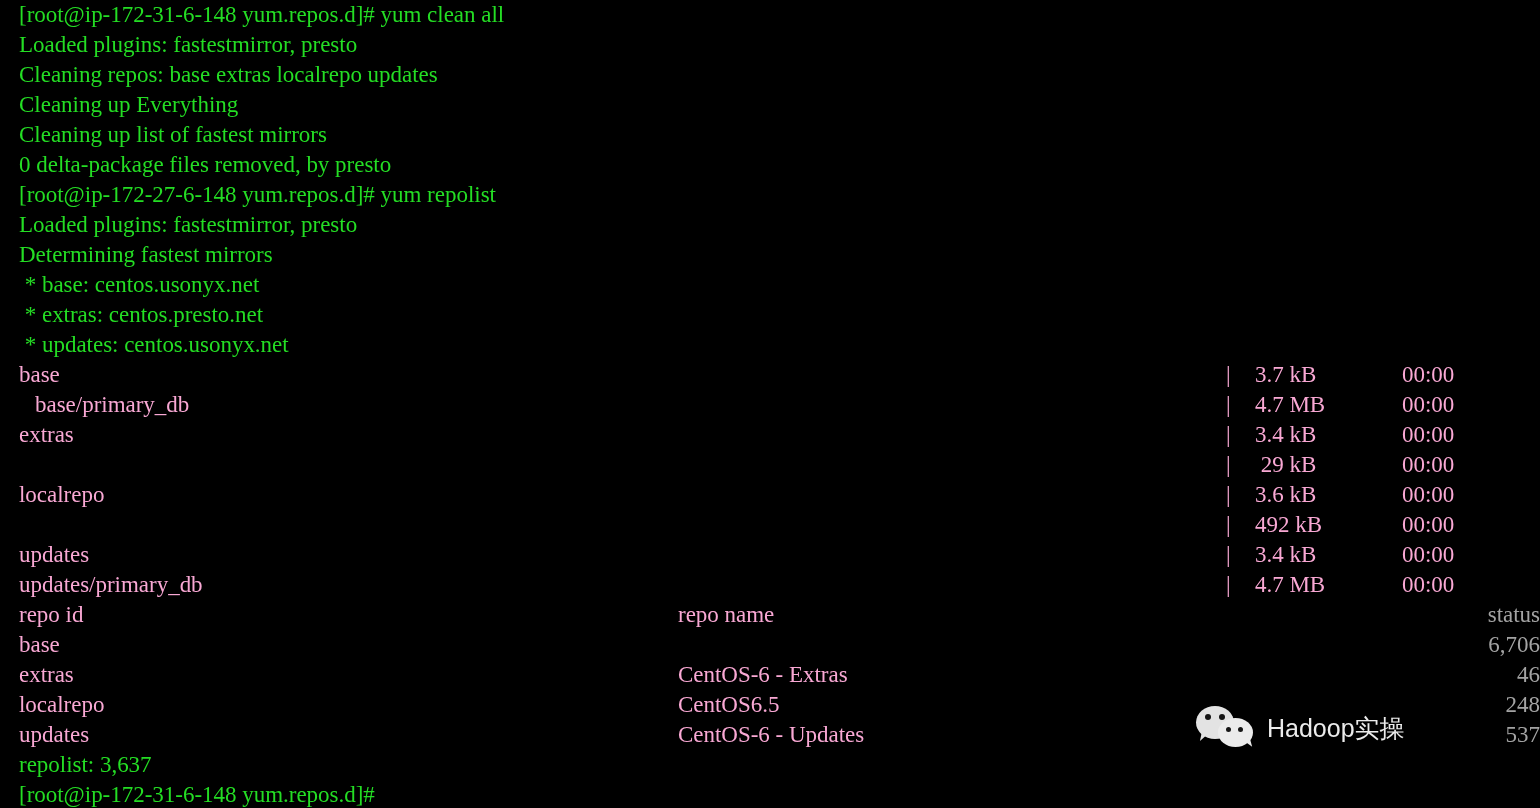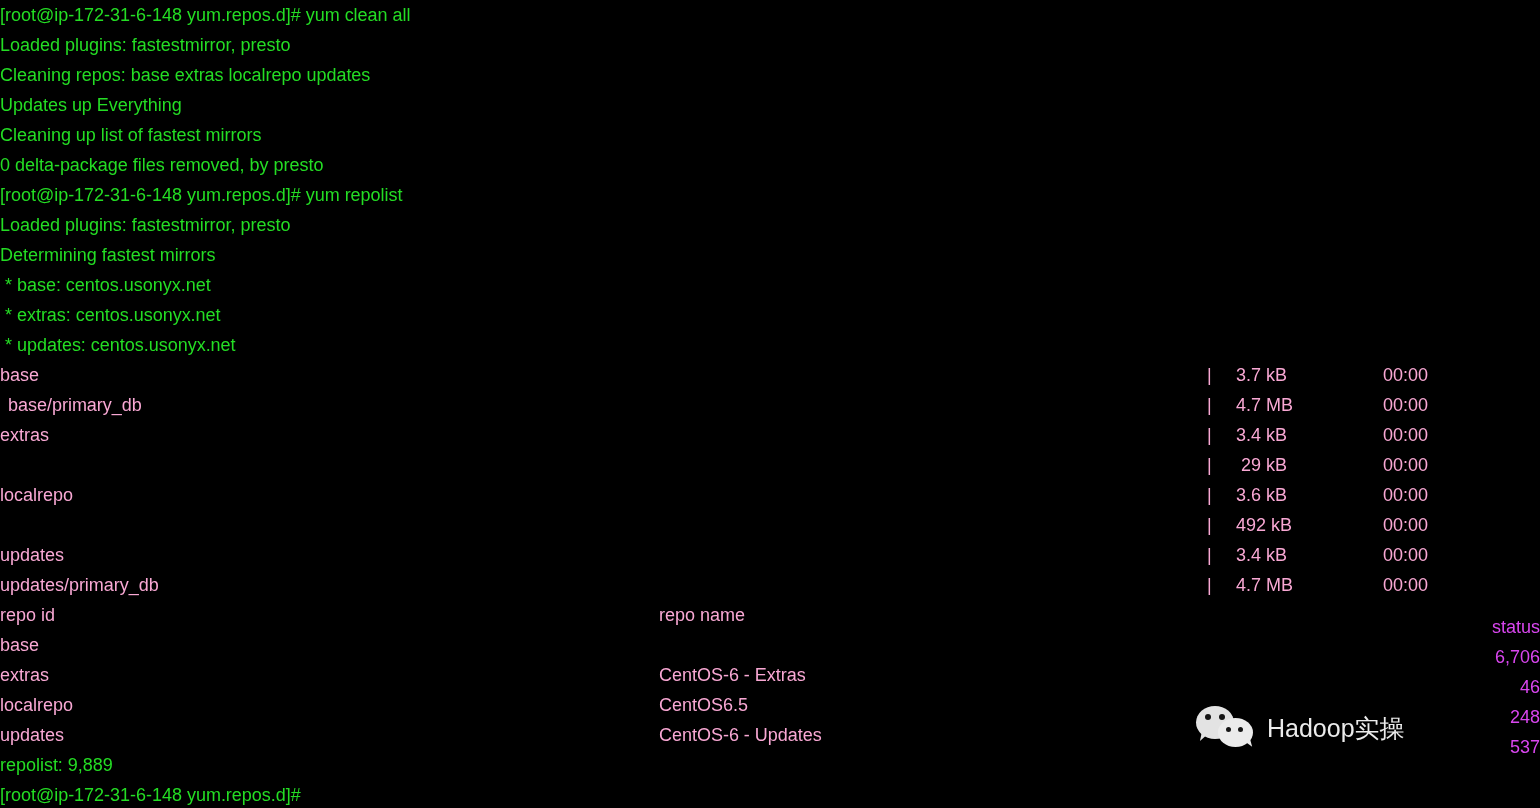--- a/index.html
+++ b/index.html
@@ -21,39 +21,40 @@
     left: 0;
     top: 0;
     width: 1540px;
     padding: 0;
     margin: 0;
   }
   .line {
     height: 30px;
     line-height: 30px;
     white-space: pre;
-    font-size: 18px;
+    font-size: 23px;
     letter-spacing: -0.02px;
     color: #24dd24;
-    font-family: Liberation Sans, sans-serif;
+    font-family: Liberation Serif, serif;
     position: relative;
+    margin-left: 19px;
   }
   
   .col {
     position: absolute;
     top: 0;
     white-space: pre;
     color: #f9a8d4;
   }
   .right-edge {
     position: absolute;
     right: 0px;
-    top: 12px;
-    white-space: pre;
-    color: #d946ef;
+    top: 0;
+    white-space: pre;
+    color: #a3a3a3;
   }
 
   
   #watermark {
     position: absolute;
     left: 1196px;
     top: 700px;
     height: 56px;
     display: flex;
     align-items: center;
@@ -131,46 +132,46 @@
 <div id="terminal">
 
   <div class="screen">
 
     <div class="line">[root@ip-172-31-6-148 yum.repos.d]# yum clean all</div>
 
     <div class="line">Loaded plugins: fastestmirror, presto</div>
 
     <div class="line">Cleaning repos: base extras localrepo updates</div>
 
-    <div class="line">Updates up Everything</div>
+    <div class="line">Cleaning up Everything</div>
 
     <div class="line">Cleaning up list of fastest mirrors</div>
 
     <div class="line">0 delta-package files removed, by presto</div>
 
-    <div class="line">[root@ip-172-31-6-148 yum.repos.d]# yum repolist</div>
+    <div class="line">[root@ip-172-27-6-148 yum.repos.d]# yum repolist</div>
 
     <div class="line">Loaded plugins: fastestmirror, presto</div>
 
     <div class="line">Determining fastest mirrors</div>
 
     <div class="line"> * base: centos.usonyx.net</div>
 
-    <div class="line"> * extras: centos.usonyx.net</div>
+    <div class="line"> * extras: centos.presto.net</div>
 
     <div class="line"> * updates: centos.usonyx.net</div>
 
     <div class="line">
       <span class="col" style="left:0px;">base</span>
       <span class="col" style="left:1207px;">|</span>
       <span class="col" style="left:1236px;">3.7 kB</span>
       <span class="col" style="left:1383px;">00:00</span>
     </div>
     <div class="line">
-      <span class="col" style="left:8px;">base/primary_db</span>
+      <span class="col" style="left:16px;">base/primary_db</span>
       <span class="col" style="left:1207px;">|</span>
       <span class="col" style="left:1236px;">4.7 MB</span>
       <span class="col" style="left:1383px;">00:00</span>
     </div>
     <div class="line">
       <span class="col" style="left:0px;">extras</span>
       <span class="col" style="left:1207px;">|</span>
       <span class="col" style="left:1236px;">3.4 kB</span>
       <span class="col" style="left:1383px;">00:00</span>
     </div>
@@ -222,21 +223,21 @@
       <span class="col" style="left:0px;">localrepo</span>
       <span class="col" style="left:659px;">CentOS6.5</span>
       <span class="right-edge">248</span>
     </div>
     <div class="line">
       <span class="col" style="left:0px;">updates</span>
       <span class="col" style="left:659px;">CentOS-6 - Updates</span>
       <span class="right-edge">537</span>
     </div>
 
-    <div class="line">repolist: 9,889</div>
+    <div class="line">repolist: 3,637</div>
 
     <div class="line">[root@ip-172-31-6-148 yum.repos.d]#</div>
 
   </div>
 
   <div id="watermark">
     <span class="wechat-logo">
       <span class="bubble-big"></span>
       <span class="bubble-big-tail"></span>
       <span class="bubble-small"></span>

